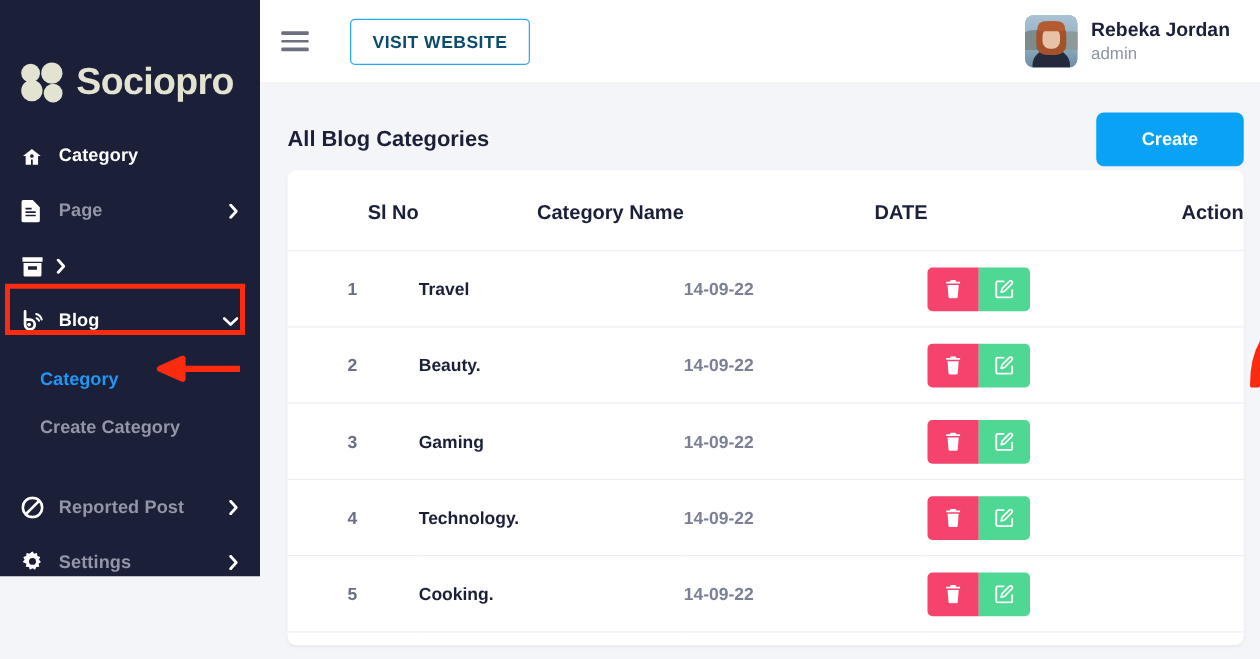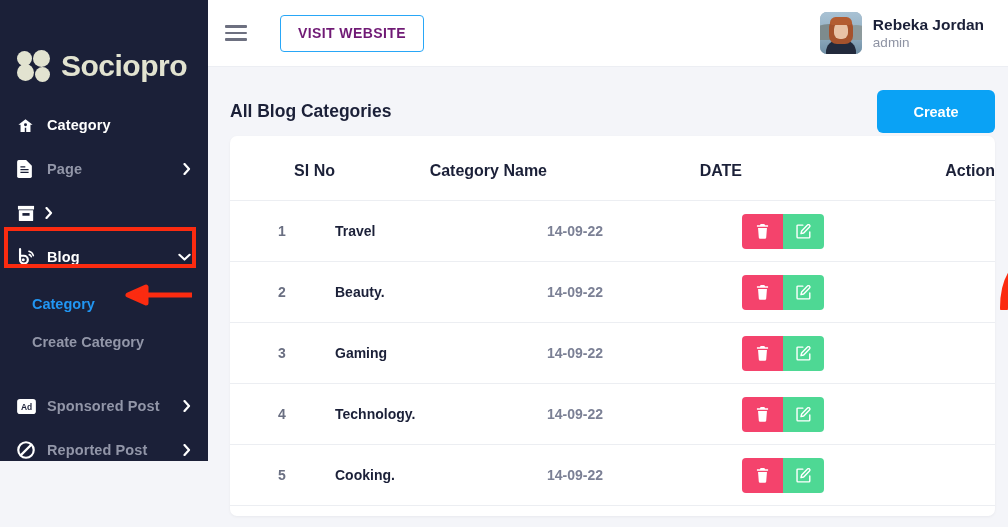--- a/index.html
+++ b/index.html
@@ -305,34 +305,20 @@
         <div class="sub-item selected">
           <span>Category</span>
         </div>
         <div class="sub-item">
           <span>Create Category</span>
         </div>
       </div>
 
       <div class="nav-gap"></div>
 
-      <div class="nav-item">
-        <span class="nav-ico">
-          <svg width="19" height="15" viewBox="0 0 20 16" fill="#fff">
-              <rect x="0" y="0" width="20" height="16" rx="3"></rect>
-              <text x="10" y="11.5" font-family="Liberation Sans, sans-serif" font-size="9" font-weight="700" fill="#1b2038" text-anchor="middle">Ad</text>
-            </svg>
-        </span>
-        <span class="nav-label">Sponsored Post</span>
-        <span class="nav-caret">
-          <svg width="8" height="12" viewBox="0 0 8 12" fill="none" stroke="#fff" stroke-width="2.2" stroke-linecap="round" stroke-linejoin="round">
-              <path d="M1.5 1 6 6l-4.5 5"></path>
-            </svg>
-        </span>
-      </div>
 
       <div class="nav-item">
         <span class="nav-ico">
           <svg width="18" height="18" viewBox="0 0 20 20" fill="none">
               <circle cx="10" cy="10" r="8.6" stroke="#fff" stroke-width="2.4"></circle>
               <path d="M4.3 15.7 15.7 4.3" stroke="#fff" stroke-width="2.4" stroke-linecap="round"></path>
             </svg>
         </span>
         <span class="nav-label">Reported Post</span>
         <span class="nav-caret">
@@ -366,21 +352,21 @@
   </aside>
 
   <section id="main">
 
     <header id="topbar">
       <div class="hamburger">
         <span></span>
           <span></span>
           <span></span>
       </div>
-      <button id="visit-website" style="color: #701a75; border-color: rgb(41, 167, 247);">VISIT WEBSITE</button>
+      <button id="visit-website" style="color: #0c4a6e; border-color: rgb(41, 167, 247);">VISIT WEBSITE</button>
       <div class="topbar-spacer"></div>
       <div id="user-chip">
         <div id="avatar">
           <span class="sky"></span>
             <span class="hill"></span>
             <span class="hill2"></span>
           <span class="body"></span>
             <span class="hair"></span>
             <span class="face"></span>
             <span class="fringe"></span>

